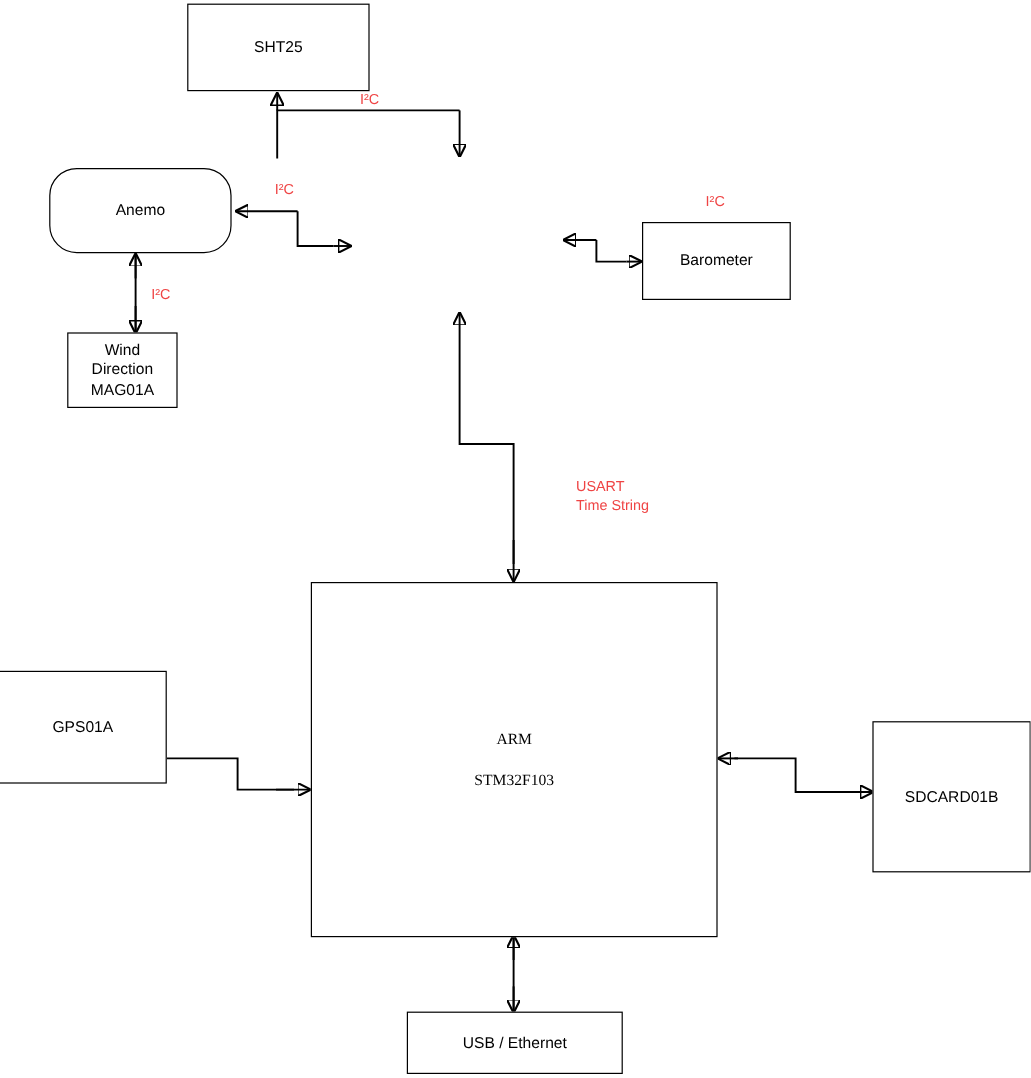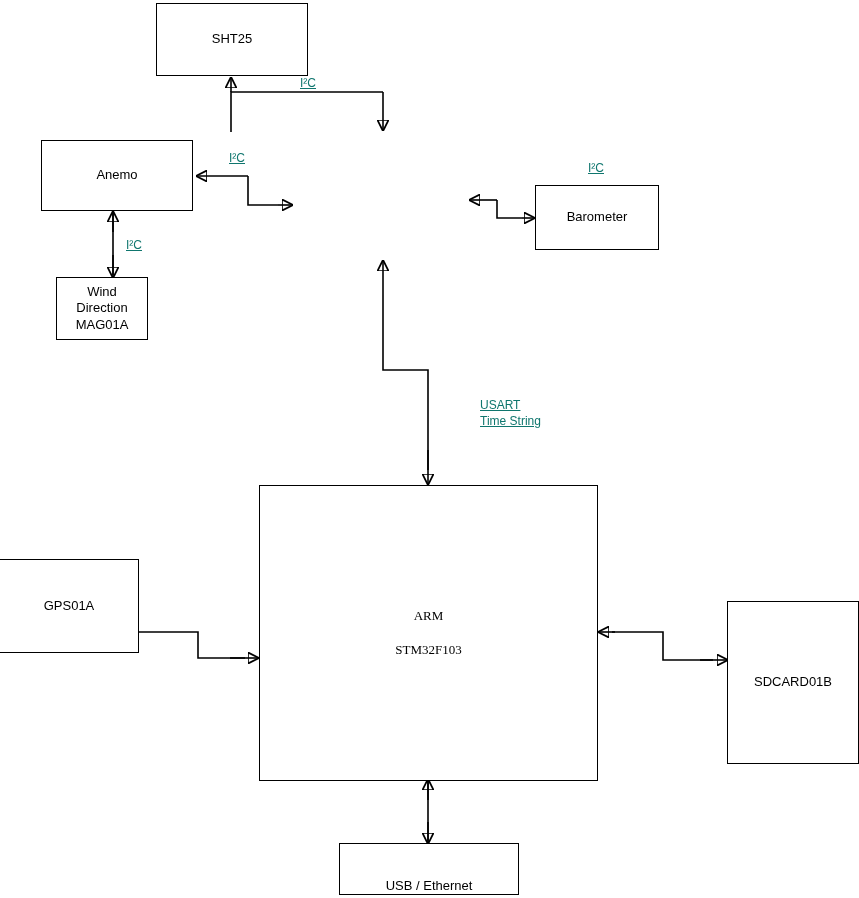--- a/index.html
+++ b/index.html
@@ -29,24 +29,23 @@
     color: #000000;
     line-height: 1.25;
     white-space: pre-line;
   }
   .node .line2 {
     margin-top: 18px;
   }
   .edge-label {
     position: absolute;
     font-size: 12px;
-    color: #0f766e;
+    color: #ef4444;
     white-space: pre-line;
     line-height: 1.35;
-    text-decoration: underline;
   }
   svg.wires {
     position: absolute;
     left: 0;
     top: 0;
     width: 859px;
     height: 898px;
     pointer-events: none;
   }
   svg.wires path, svg.wires line {
@@ -96,21 +95,21 @@
 
     <path d="M 428 781 L 428 842"></path>
     <path d="M 428 800 L 428 780" marker-end="url(#arrow)"></path>
     <path d="M 428 822 L 428 843" marker-end="url(#arrow)"></path>
   </svg>
 
   <div class="node" style="left:156px; top:3px; width:152px; height:73px;">
     <span>SHT25</span>
   </div>
 
-  <div class="node" style="left:41px; top:140px; width:152px; height:71px;">
+  <div class="node" style="left:41px; top:140px; width:152px; height:71px;border-radius:23px;">
     <span>Anemo</span>
   </div>
 
 
   <div class="node" style="left:535px; top:185px; width:124px; height:65px;">
     <span>Barometer</span>
   </div>
 
   <div class="node" style="left:56px; top:277px; width:92px; height:63px;">
     <span>Wind
@@ -120,25 +119,25 @@
 
   <div class="node" style="left:259px; top:485px; width:339px; height:296px;font-family:Liberation Serif, serif;">
     <span>ARM</span>
     <span class="line2">STM32F103</span>
   </div>
 
   <div class="node" style="left:-1px; top:559px; width:140px; height:94px;">
     <span>GPS01A</span>
   </div>
 
-  <div class="node" style="left:727px; top:601px; width:132px; height:163px;">
+  <div class="node" style="left:727px; top:601px; width:132px; height:126px;">
     <span>SDCARD01B</span>
   </div>
 
-  <div class="node" style="left:339px; top:843px; width:180px; height:52px;justify-content:flex-end;">
+  <div class="node" style="left:339px; top:843px; width:180px; height:52px;">
     <span>USB / Ethernet</span>
   </div>
 
   <div class="edge-label" style="left:300px; top:75px;">I²C</div>
   <div class="edge-label" style="left:229px; top:150px;">I²C</div>
   <div class="edge-label" style="left:588px; top:160px;">I²C</div>
   <div class="edge-label" style="left:126px; top:237px;">I²C</div>
   <div class="edge-label" style="left:480px; top:397px;">USART
 Time String</div>
 

